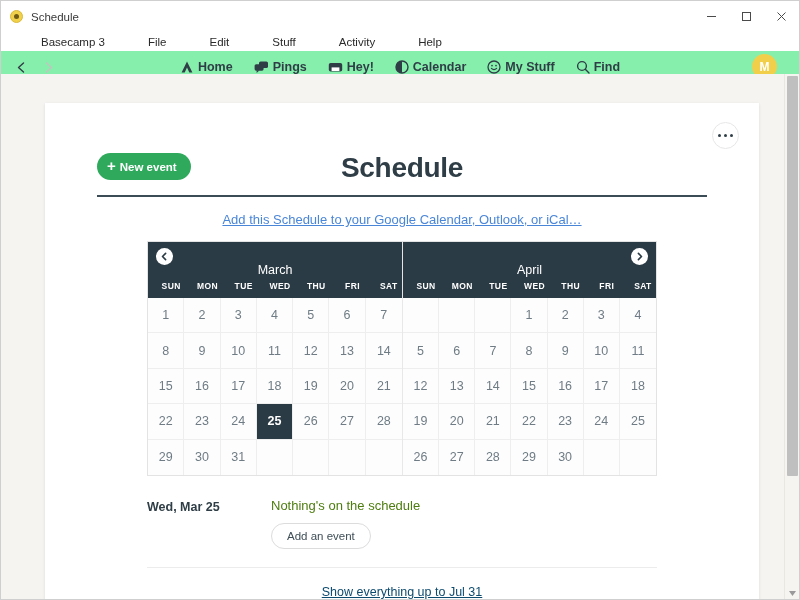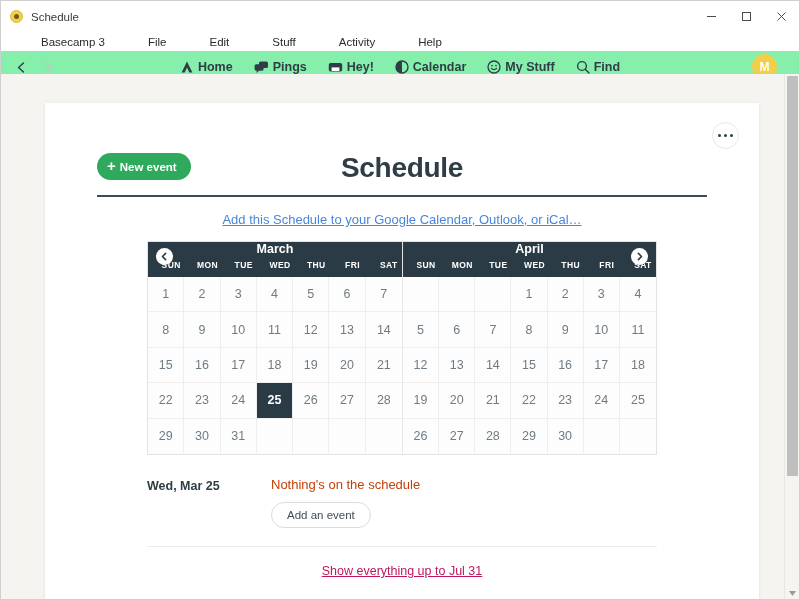--- a/index.html
+++ b/index.html
@@ -182,22 +182,22 @@
   }
   .calhead {
     display: flex;
     background: #2b3b45;
     color: #ffffff;
   }
   .calhead-half { width: 50%; position: relative; }
   .calhead-half + .calhead-half { border-left: 1px solid #e5e5e5; }
   .month-name {
     text-align: center;
-    font-size: 12.5px; font-weight: bold;
-    padding: 0 0 4px 0;
+    font-size: 12.5px; font-weight: normal;
+    padding: 21px 0 4px 0;
   }
   .dow-row { display: flex; }
   .dow {
     width: 14.2857%;
     text-align: center;
     font-size: 8.5px; font-weight: bold;
     letter-spacing: .4px;
     padding-bottom: 7px;
     margin-left: 10px;
   }
@@ -237,41 +237,41 @@
     display: flex;
     align-items: flex-start;
   }
   .detail-date {
     width: 124px;
     font-size: 12.5px; font-weight: bold; color: #2f3e46;
     padding-top: 2px;
   }
   .detail-body { flex: 1; }
   .detail-empty {
-    font-size: 13px; color: #c2410c;
+    font-size: 13px; color: #4d7c0f;
   }
   .add-event {
     margin-top: 10px;
     display: inline-block;
     border: 1px solid #dcdcdc;
     border-radius: 999px;
     padding: 6px 15px;
     font-size: 11.5px; color: #3f4e57;
     background: #ffffff;
   }
   .bottom-rule {
     margin: 18px auto 0 auto;
     width: 510px;
     border-bottom: 1px solid #ececec;
   }
   .showall {
     margin-top: 14px; text-align: center;
   }
   .showall a {
-    font-size: 12.5px; color: #be185d; text-decoration: underline;
+    font-size: 12.5px; color: #0c4a6e; text-decoration: underline;
   }
 
   
   .scrollbar {
     position: absolute; right: 0; top: 0; bottom: 0; width: 15px;
     background: #f6f4f0;
     border-left: 1px solid #eae7e2;
   }
   .scrollbar-thumb {
     position: absolute; left: 2px; top: 2px; width: 11px; height: 400px;

